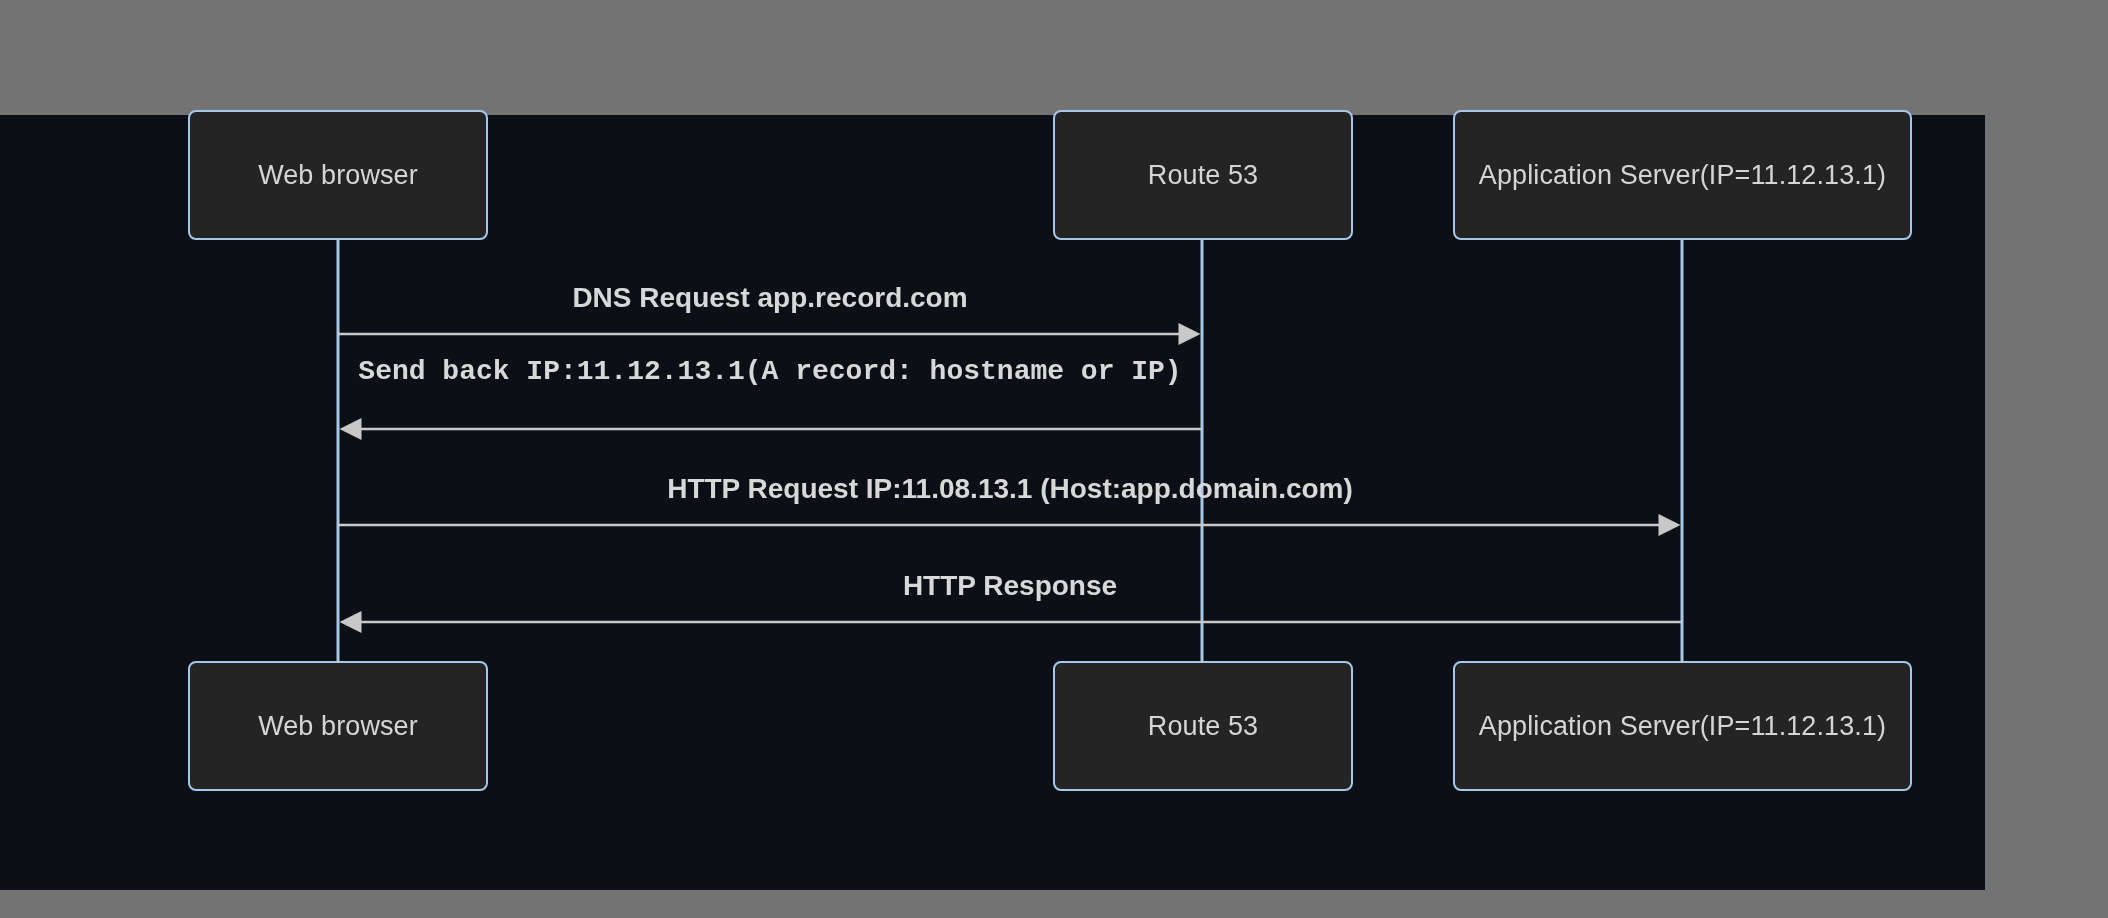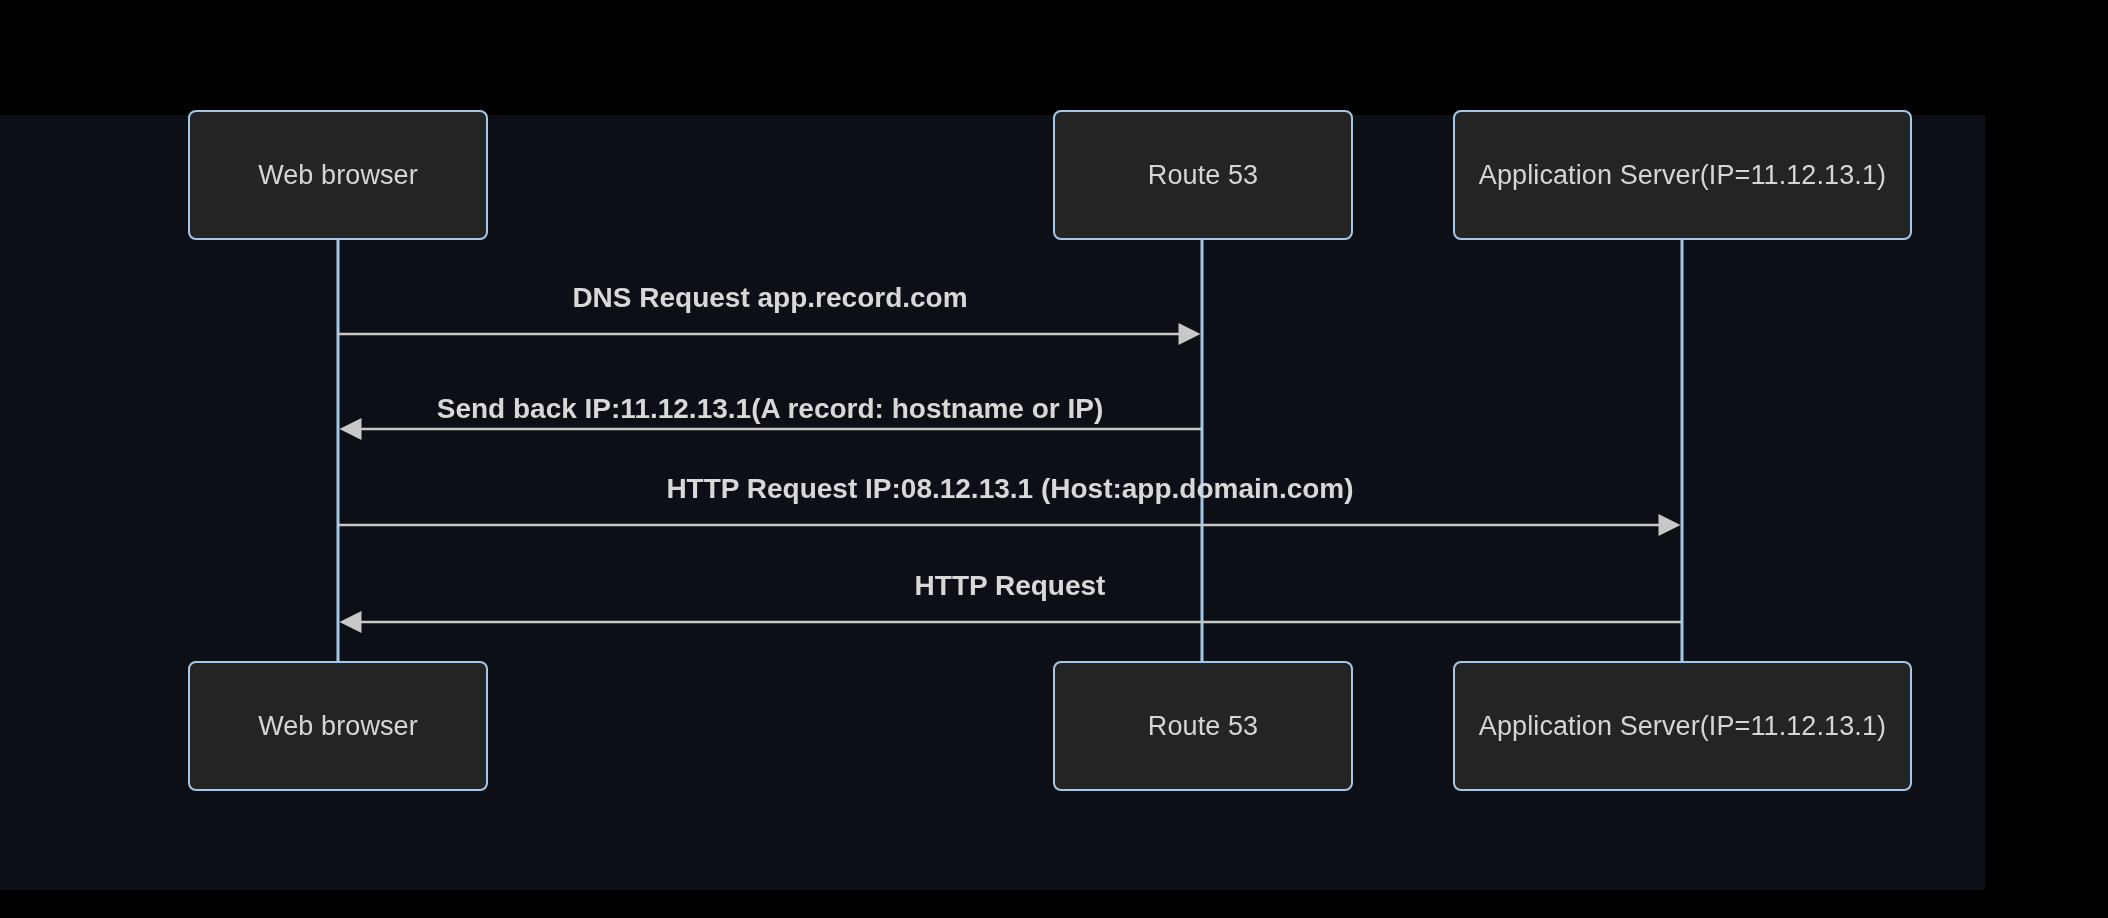--- a/index.html
+++ b/index.html
@@ -9,21 +9,21 @@
     background: #0d1117;
   }
   body {
     font-family: "Liberation Sans", sans-serif;
     -webkit-font-smoothing: antialiased;
   }
   #stage {
     position: relative;
     width: 2108px;
     height: 918px;
-    background: #000000;
+    background: #737373;
     overflow: hidden;
   }
   
   .canvas-plate {
     position: absolute;
     left: 0px;
     top: 115px;
     width: 1985px;
     height: 775px;
     background: #0c1016;
@@ -110,18 +110,18 @@
       <div class="participant" style="left: 1053px; top: 661px; width: 300px; height: 130px; background: rgb(36, 36, 36); border-color: rgb(166, 200, 232); color: rgb(213, 213, 213);">
         <span>Route 53</span>
       </div>
       <div class="participant" style="left: 1453px; top: 661px; width: 459px; height: 130px; background: rgb(36, 36, 36); border-color: rgb(166, 200, 232); color: rgb(213, 213, 213);">
         <span>Application Server(IP=11.12.13.1)</span>
       </div>
     </div>
 
   <div id="label-layer">
       <div class="msg-label" style="left: 770px; top: 282px; color: rgb(216, 216, 216);">DNS Request app.record.com</div>
-      <div class="msg-label" style="left: 770px; top: 393px; color: rgb(216, 216, 216);">Send back IP:11.12.13.1(A record: hostname or IP)</div>
-      <div class="msg-label" style="left: 1010px; top: 473px; color: rgb(216, 216, 216);">HTTP Request IP:08.12.13.1 (Host:app.domain.com)</div>
-      <div class="msg-label" style="left: 1010px; top: 570px; color: rgb(216, 216, 216);">HTTP Request</div>
+      <div class="msg-label" style="left: 770px; top: 356px; color: rgb(216, 216, 216); font-family: Liberation Mono, monospace;">Send back IP:11.12.13.1(A record: hostname or IP)</div>
+      <div class="msg-label" style="left: 1010px; top: 473px; color: rgb(216, 216, 216);">HTTP Request IP:11.08.13.1 (Host:app.domain.com)</div>
+      <div class="msg-label" style="left: 1010px; top: 570px; color: rgb(216, 216, 216);">HTTP Response</div>
     </div>
 
 </div>
 
 </body></html>

